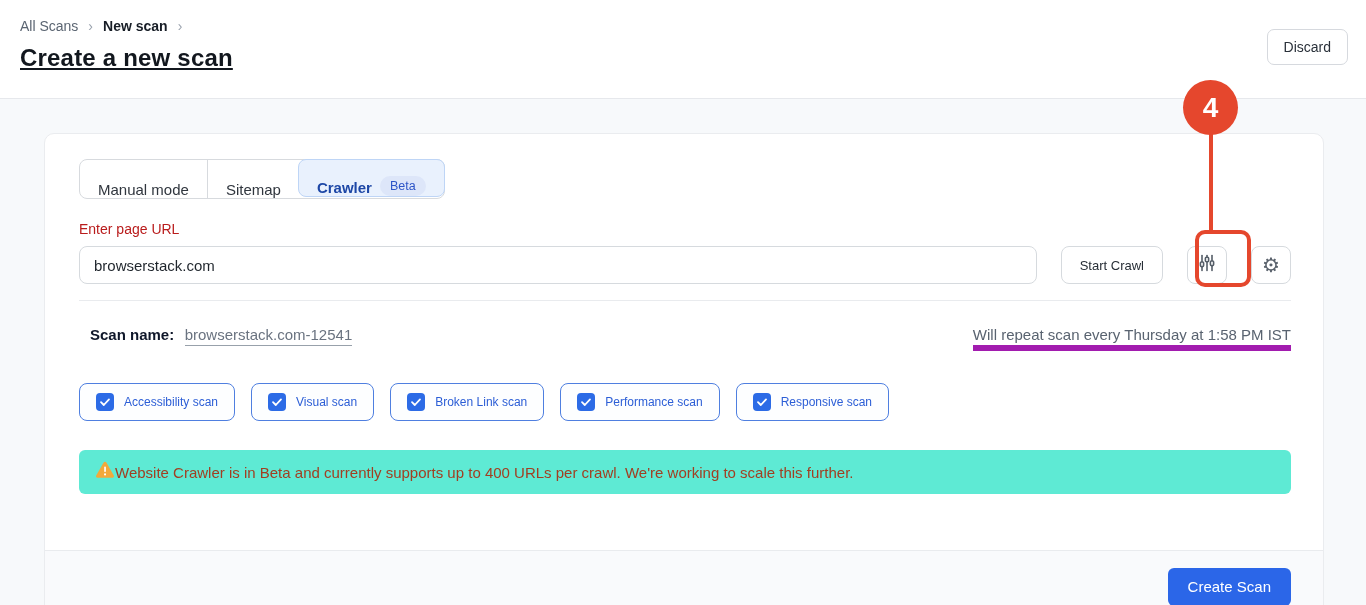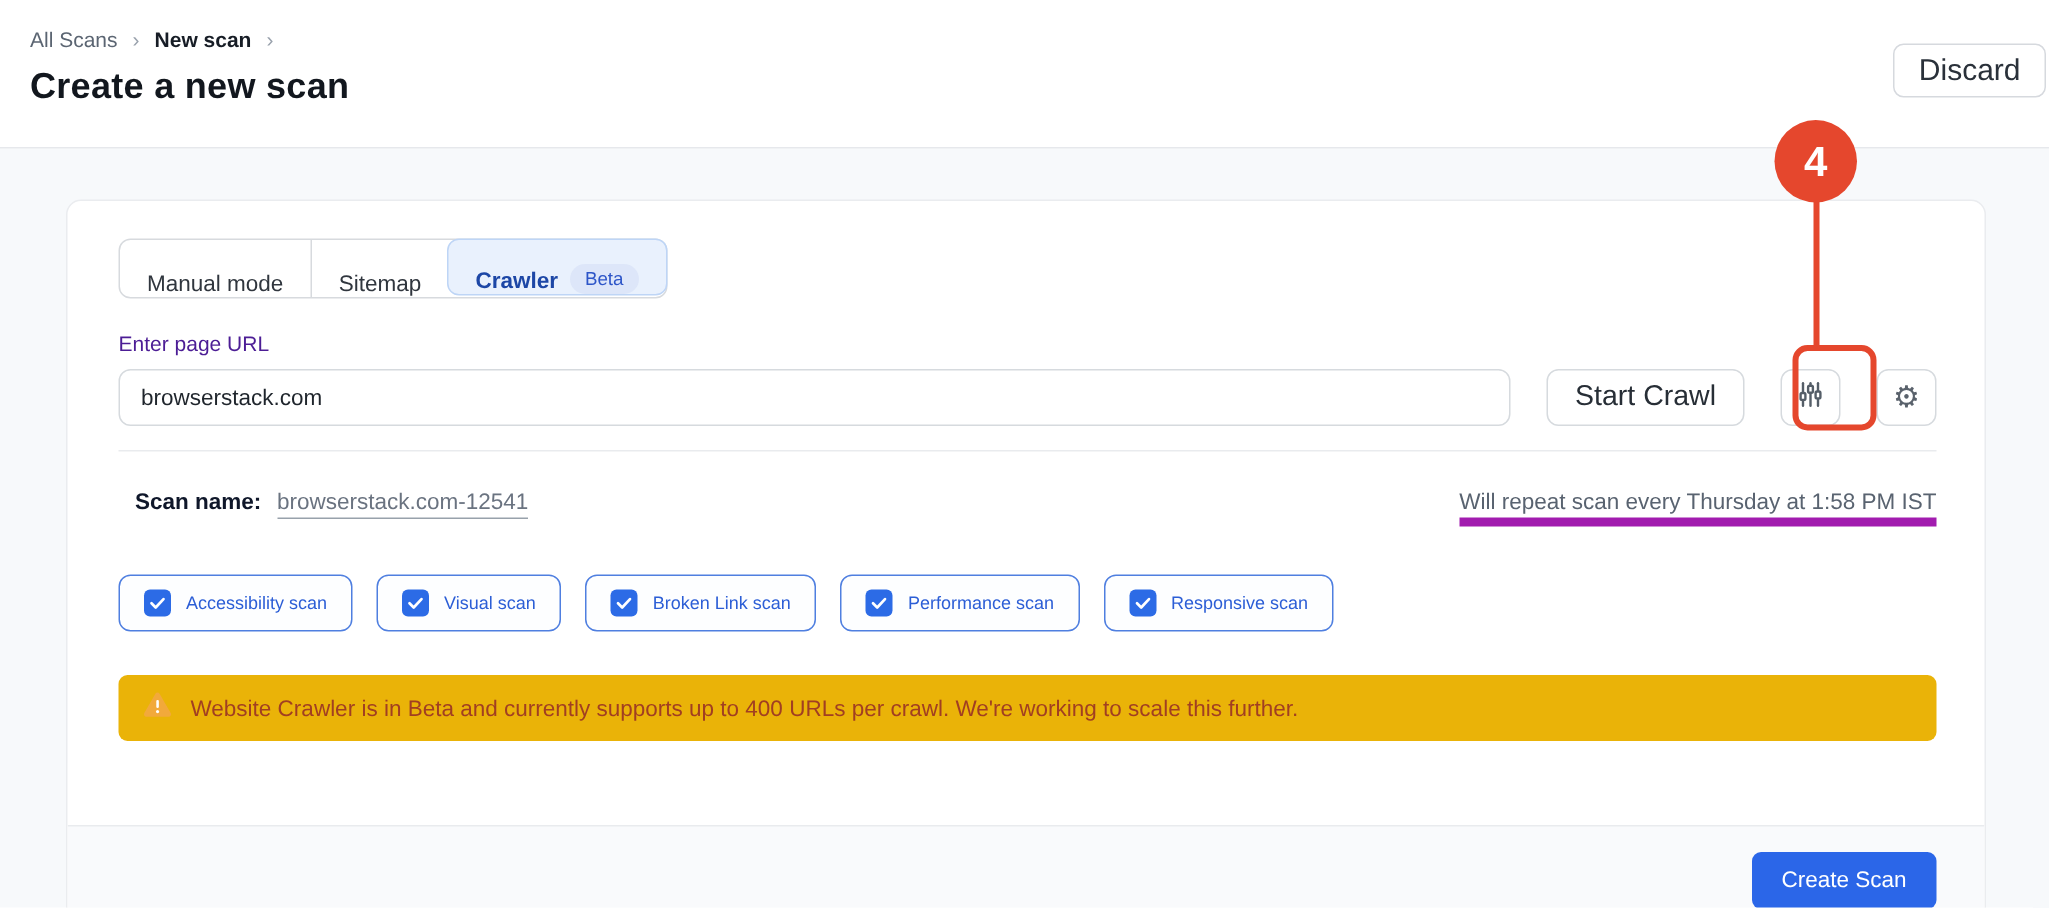--- a/index.html
+++ b/index.html
@@ -17,25 +17,25 @@
     background: #ffffff;
     border-bottom: 1px solid #e6e8ec;
     height: 99px;
     padding: 18px 18px 0 20px;
     position: relative;
   }
   .breadcrumb { display: flex; align-items: center; gap: 10px; font-size: 14px; }
   .crumb-muted { color: #5b6572; }
   .crumb-current { color: #171d26; font-weight: 700; }
   .crumb-sep { color: #9aa2ad; font-size: 14px; }
-  .page-title { margin-top: 10px; font-size: 24px; font-weight: 700; color: #12171e; letter-spacing: .2px; }
+  .page-title { margin-top: 10px; font-size: 24px; font-weight: 700; color: #12171e; letter-spacing: .2px; text-decoration: underline; }
   .discard-btn {
-    position: absolute; top: 29px; right: 2px;
+    position: absolute; top: 29px; right: 18px;
     background: #fff; border: 1px solid #d6d9de; border-radius: 7px;
-    height: 36px; padding: 0 16px; font-size: 20px; color: #2a313a;
+    height: 36px; padding: 0 16px; font-size: 14px; color: #2a313a;
     font-family: inherit; cursor: pointer;
   }
 
   
   .card {
     margin: 34px 42px 0 44px;
     background: #fff;
     border: 1px solid #eaecef;
     border-radius: 10px;
     overflow: hidden;
@@ -56,30 +56,30 @@
     background: #e9f1fd; color: #1d47a6; font-weight: 700;
     border: 1px solid #bed5f6; border-radius: 8px; margin: -1px;
     position: relative; z-index: 1;
   }
   .beta-badge {
     background: #dde6f9; color: #2d55c8; font-size: 12.5px; font-weight: 400;
     border-radius: 999px; padding: 3px 10px;
   }
 
   
-  .field-label { margin-top: 22px; font-size: 14px; color: #4c1d95; }
+  .field-label { margin-top: 22px; font-size: 14px; color: #b91c1c; }
   .url-row { margin-top: 9px; display: flex; align-items: center; gap: 24px; }
   .url-input {
     flex: 1; height: 38px; border: 1px solid #d6dade; border-radius: 8px;
     padding: 0 14px; font-size: 15px; color: #1f252c; font-family: inherit; outline: none;
     background: #fff;
   }
   .start-crawl-btn {
     height: 38px; padding: 0 18px; background: #fff; border: 1px solid #d6dade;
-    border-radius: 8px; font-size: 19px; color: #272e36; font-family: inherit; cursor: pointer;
+    border-radius: 8px; font-size: 13px; color: #272e36; font-family: inherit; cursor: pointer;
     white-space: nowrap;
   }
   .icon-btn {
     width: 40px; height: 38px; background: #fff; border: 1px solid #d6dade;
     border-radius: 8px; display: flex; align-items: center; justify-content: center;
     cursor: pointer; color: #555e68;
   }
   .gear-glyph { font-size: 20px; line-height: 1; color: #5a626c; }
 
   .divider { border: none; border-top: 1px solid #e9ebee; margin-top: 16px; }
@@ -103,22 +103,22 @@
     background: #fdfeff; cursor: pointer;
   }
   .checkbox {
     width: 18px; height: 18px; background: #2c6be6; border-radius: 4px;
     display: flex; align-items: center; justify-content: center; flex: none;
   }
   .chip-label { font-size: 12px; color: #2c5ed6; font-weight: 400; }
 
   
   .warning-banner {
-    margin-top: 29px; background: #eab308; border-radius: 6px; min-height: 44px;
-    display: flex; align-items: center; gap: 12px; padding: 10px 16px;
+    margin-top: 29px; background: #5eead4; border-radius: 6px; min-height: 44px;
+    display: flex; align-items: center; padding: 10px 16px;
   }
   .warning-text { font-size: 15px; color: #a13f22; }
 
   
   .card-footer {
     margin-top: 28px; border-top: 1px solid #e9ebee; background: #f9fafc;
     height: 72px; display: flex; align-items: center; justify-content: flex-end;
     padding: 0 32px;
   }
   .create-scan-btn {

